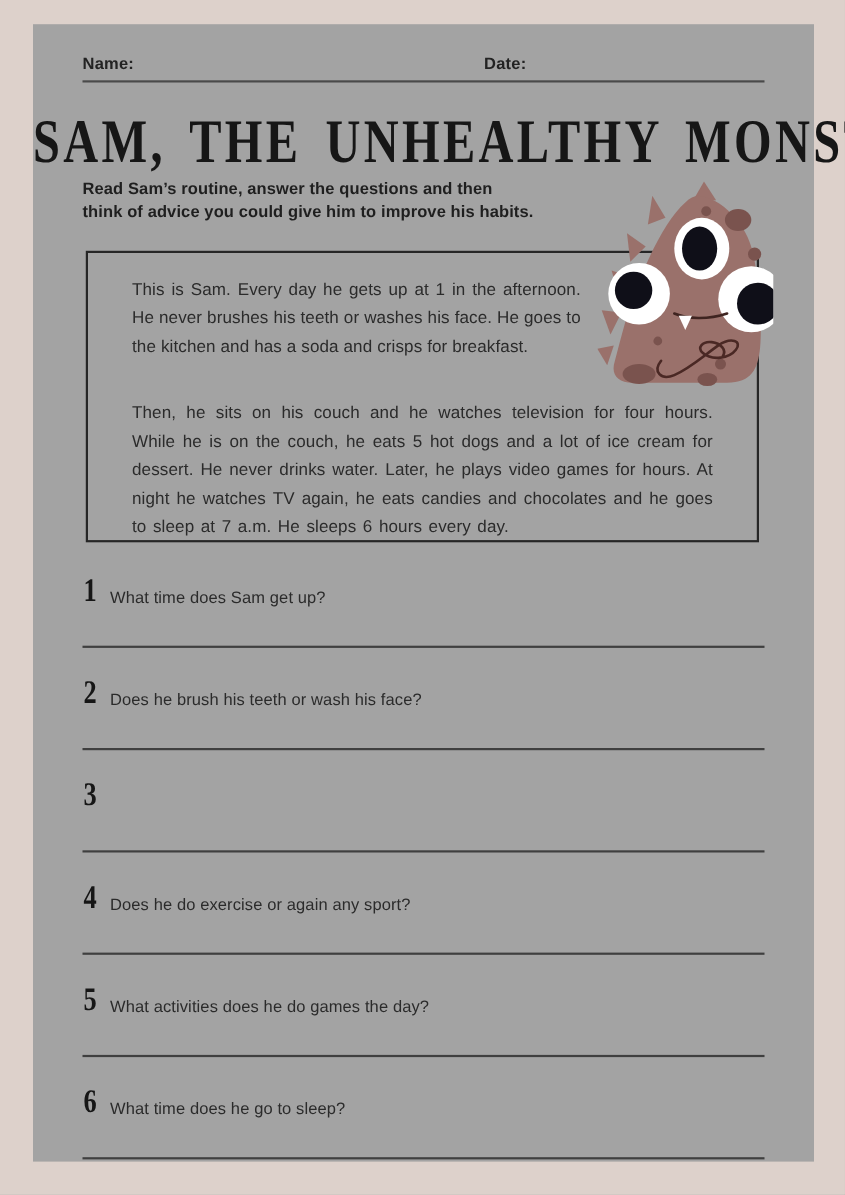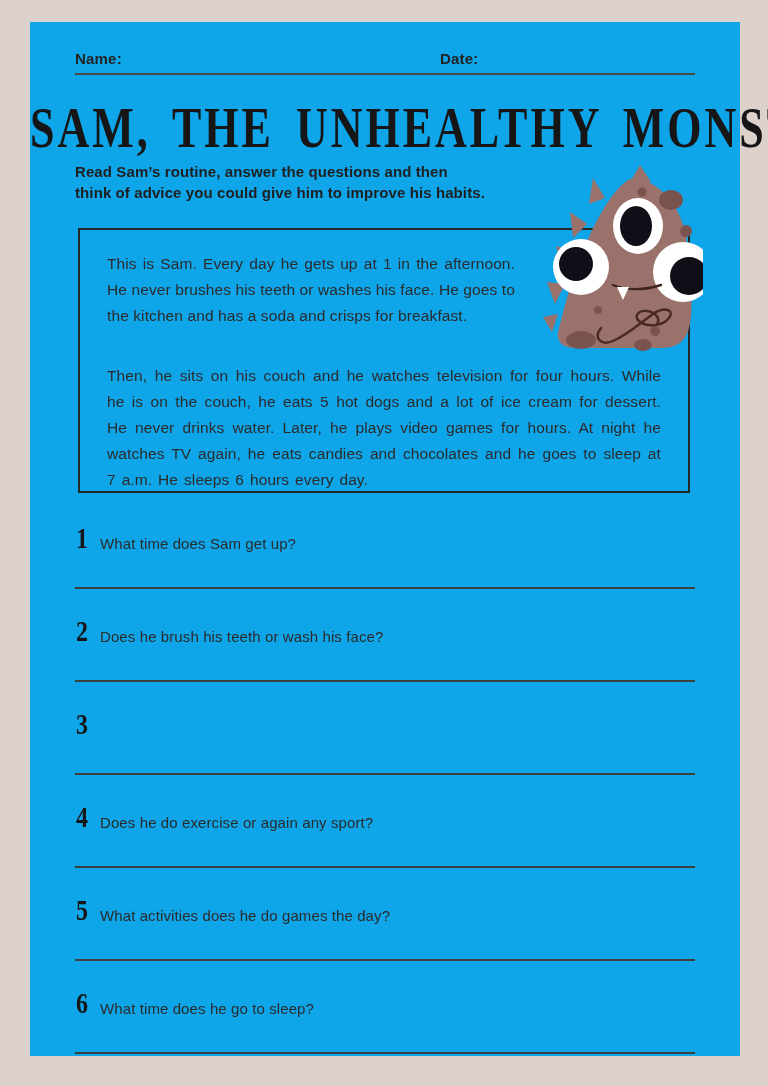--- a/index.html
+++ b/index.html
@@ -13,21 +13,21 @@
     position: relative;
     width: 768px;
     height: 1086px;
     background: #ddd1cb;
     overflow: hidden;
   }
   .page {
     position: absolute;
     left: 30px; top: 22px;
     width: 710px; height: 1034px;
-    background: #0ea5e9;
+    background: #a3a3a3;
   }
 
   
   .header-row {
     position: absolute;
     top: 28px; left: 45px; right: 45px;
     height: 25px;
     border-bottom: 2px solid #4a4a4a;
   }
   .header-label {
@@ -65,21 +65,21 @@
     color: #1f1f1f;
     letter-spacing: 0.1px;
   }
 
   
   .reading-box {
     position: absolute;
     top: 206px; left: 48px;
     width: 612px; height: 265px;
     border: 2px solid #262626;
-    padding: 21px 27px;
+    padding: 21px 40px;
     background: #ffffff00;
   }
   .reading-box p {
     font-size: 15.5px;
     line-height: 26px;
     color: #2b2b2b;
     text-align: justify;
     letter-spacing: 0.1px;
   }
   .para1 { width: 408px; }

